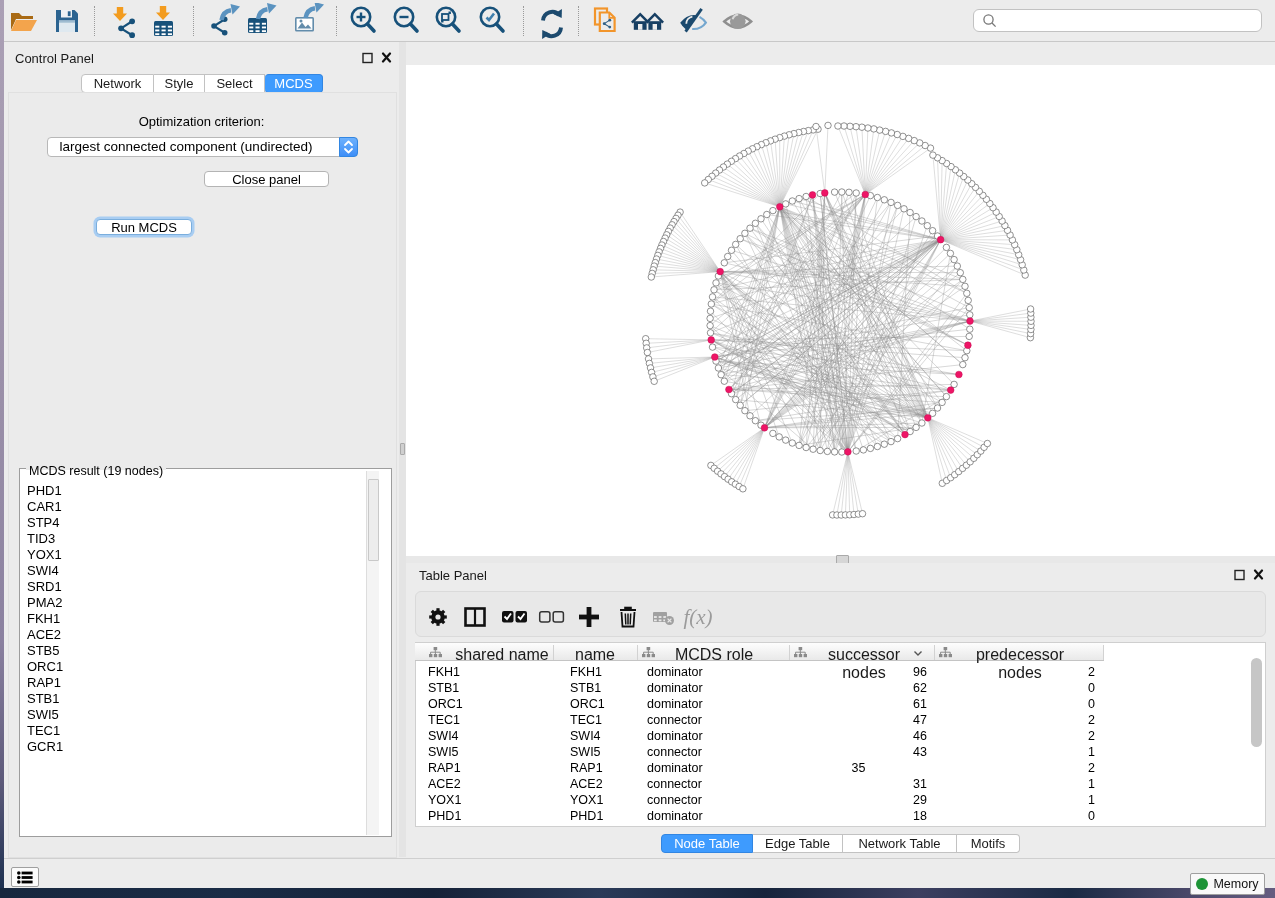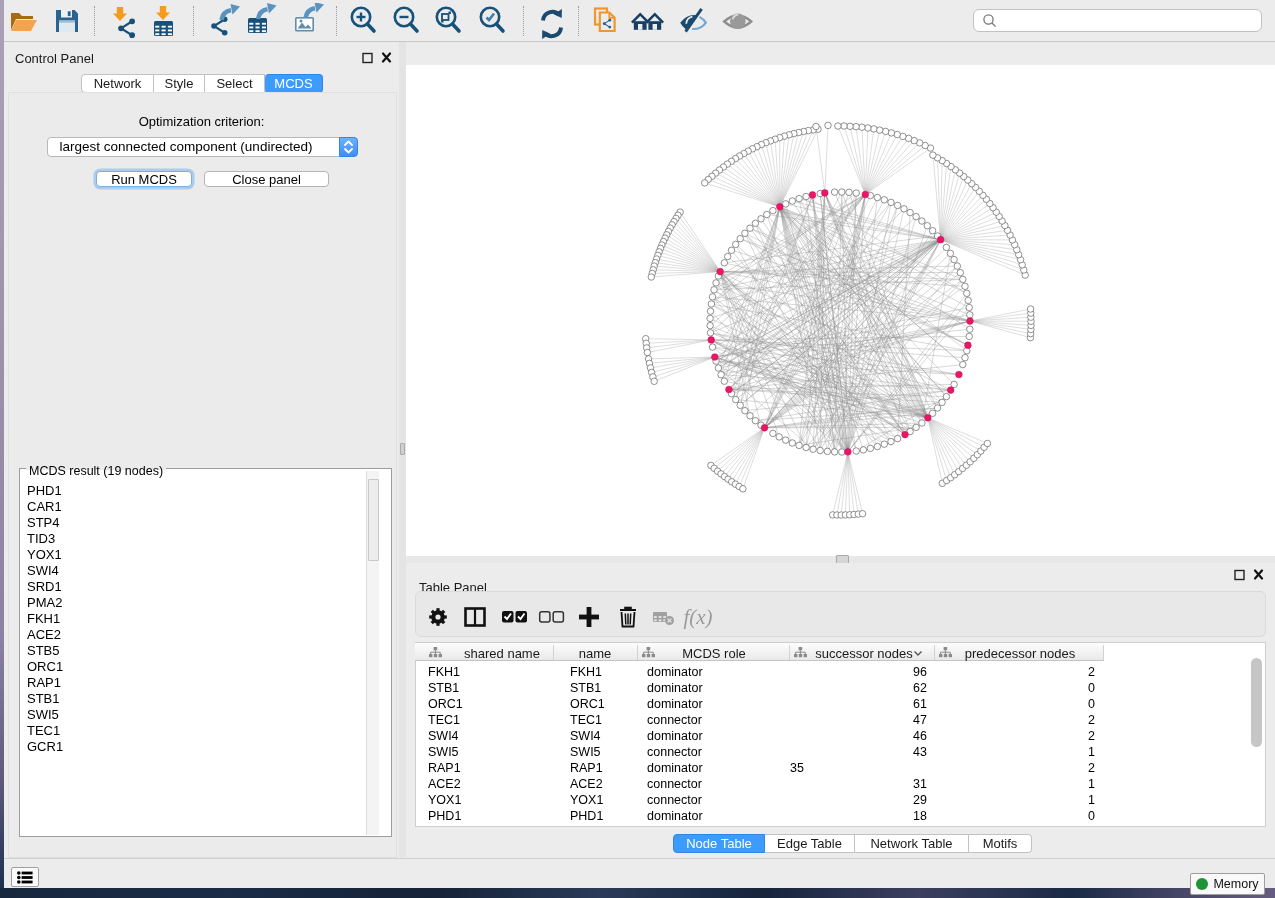--- a/index.html
+++ b/index.html
@@ -15,49 +15,49 @@
 #cptitle { position:absolute; left:11px; top:9px; font-size:13px; color:#1a1a1a; }
 #splitv { position:absolute; left:399px; top:42px; width:7px; height:815px; background:#e4e4e4; }
 #vhandle { position:absolute; left:400px; top:443px; width:5px; height:12px; background:#cfcfcf; border:1px solid #aaa; border-radius:1px; }
 #netwin { position:absolute; left:406px; top:42px; width:869px; height:519px; }
 #nettitle { position:absolute; left:0; top:1px; width:869px; height:21px; background:linear-gradient(#efefef,#d8d8d8); border-top:1px solid #9f9f9f; border-bottom:1px solid #ababab; border-radius:5px 5px 0 0; }
 .tl { position:absolute; top:4.5px; width:12px; height:12px; border-radius:50%; }
 #netcanvas { position:absolute; left:0; top:23px; width:869px; height:491px; background:#fff; }
 #hsplit { position:absolute; left:406px; top:556px; width:869px; height:7px; background:#e8e8e8; }
 #hhandle { position:absolute; left:836px; top:555px; width:13px; height:10px; background:#d6d6d6; border:1px solid #aaa; border-radius:1px; }
 #tpanel { position:absolute; left:406px; top:563px; width:869px; height:294px; background:#ececec; }
-#ttitle { position:absolute; left:13px; top:5px; font-size:13px; color:#1a1a1a;margin-top:12px; }
+#ttitle { position:absolute; left:13px; top:5px; font-size:13px; color:#1a1a1a; }
 #ttoolbar { position:absolute; left:9px; top:28px; width:851px; height:46px; background:#e8e8e8; border:1px solid #dadada; border-radius:6px; }
 #thead { position:absolute; left:9px; top:79px; width:689px; height:19px; background:linear-gradient(#fdfdfd,#e9e9e9); border-top:1px solid #cfcfcf; border-bottom:1px solid #c4c4c4; }
 #tbodyw { position:absolute; left:9px; top:79px; width:851px; height:185px; background:#fff; border:1px solid #cfcfcf; }
 .hsep { position:absolute; top:2px; height:15px; width:0; border-left:1px solid #d2d2d2; }
-.hcell { position:absolute; top:3px; font-size:13px; color:#1a1a1a; }
+.hcell { position:absolute; top:3px; font-size:16px; color:#1a1a1a; }
 .hicon { position:absolute; top:4px; }
 table.dt { border-collapse:collapse; position:absolute; left:0; top:20px; }
 table.dt td { font-size:12.5px; color:#000; height:16px; padding:0; vertical-align:middle; }
 #vscroll { position:absolute; right:3px; top:15px; width:12px; height:168px; }
 #vthumb { position:absolute; left:0.5px; top:0; width:11px; height:89px; background:#c6c6c6; border-radius:6px; }
 #btabs { position:absolute; left:255px; top:271px; height:19px; display:flex; }
 .btab { height:19px; border:1px solid #c2c2c2; border-left:none; background:#fff; font-size:13px; color:#1a1a1a; display:flex; align-items:center; justify-content:center; }
-.btab.first { border-left:1px solid #c2c2c2; border-radius:4px 0 0 4px;margin-left:12px; }
+.btab.first { border-left:1px solid #c2c2c2; border-radius:4px 0 0 4px; }
 .btab.last { border-radius:0 4px 4px 0; }
 .btab.sel { background:#3e9bfe; border-color:#3286e2; color:#fff; }
 #statusbar { position:absolute; left:4px; top:858px; width:1271px; height:30px; background:#ececec; border-top:1px solid #cfcfcf; }
 #listbtn { position:absolute; left:7px; top:8px; width:28px; height:20px; background:#fbfbfb; border:1px solid #9f9f9f; border-radius:2px; }
 #membtn { position:absolute; right:10px; top:7px; width:75px; height:22px; background:#f9f9f9; border:1px solid #9f9f9f; border-radius:2px; font-size:12.5px; color:#111; text-align:center; line-height:20px;margin-top:7px; }
 #tabs { position:absolute; left:77px; top:32px; height:19px; display:flex; }
 .tab { height:19px; border:1px solid #c2c2c2; border-left:none; background:#fff; font-size:13px; color:#1a1a1a; display:flex; align-items:center; justify-content:center; }
 .tab.first { border-left:1px solid #c2c2c2; border-radius:4px 0 0 4px; }
 .tab.sel { background:#3e9bfe; border-color:#3286e2; color:#fff; border-radius:4px; }
 #cpcontent { position:absolute; left:4px; top:50px; width:389px; height:766px; background:#ebebeb; border:1px solid #e0e0e0; }
 #optlabel { position:absolute; left:0; top:21px; width:385px; text-align:center; font-size:13px; color:#000; }
 #combo { position:absolute; left:37.5px; top:44px; width:311px; height:19.5px; background:#fff; border:1px solid #b8b8b8; border-radius:4px; font-size:13.5px; color:#000; line-height:18px; padding-left:12px; }
 #combobtn { position:absolute; right:-1px; top:-1px; width:19px; height:20px; background:linear-gradient(#6db1fd,#3e8ef7); border-radius:0 4px 4px 0; border:1px solid #3286e2; }
 .cbtn { position:absolute; top:77.5px; height:16px; background:#fff; border:1px solid #b4b4b4; border-radius:4px; font-size:13px; color:#000; text-align:center; line-height:15px; }
-#runbtn { left:87px; width:96px; box-shadow:0 0 0 2.5px #a8cdf2; border-color:#7aaedd; }
+#runbtn { left:87px; width:96px; box-shadow:0 0 0 2.5px #a8cdf2; border-color:#7aaedd;margin-top:48px; }
 #closebtn { left:195px; width:125px; }
 #resultbox { position:absolute; left:10px; top:375px; width:373px; height:369px; background:#fff; border:1px solid #9d9d9d; }
 #legend { position:absolute; left:6px; top:-5px; background:linear-gradient(#ebebeb 46%,#ffffff 46%); padding:0 3px; font-size:12.5px; color:#000; }
 #mlist { position:absolute; left:7px; top:14px; font-size:13px; color:#000; line-height:16px; }
 #lscroll { position:absolute; right:12px; top:2px; width:13px; height:364px; background:#f4f4f4; border-left:1px solid #ddd; }
 #lthumb { position:absolute; left:1px; top:8px; width:11px; height:82px; background:#ededed; border:1px solid #c9c9c9; border-radius:1px; }
 </style>
 </head>
 <body>
 <div id="win"></div>
@@ -1019,21 +1019,21 @@
             <td style="padding-left:12px">SWI5</td>
             <td style="padding-left:16px">SWI5</td>
             <td style="padding-left:9px">connector</td>
             <td style="text-align:right;padding-right:8px">43</td>
             <td style="text-align:right;padding-right:9px">1</td>
           </tr>
           <tr>
             <td style="padding-left:12px">RAP1</td>
             <td style="padding-left:16px">RAP1</td>
             <td style="padding-left:9px">dominator</td>
-            <td style="text-align:left;padding-right:8px">35</td>
+            <td style="text-align:center;padding-right:8px">35</td>
             <td style="text-align:right;padding-right:9px">2</td>
           </tr>
           <tr>
             <td style="padding-left:12px">ACE2</td>
             <td style="padding-left:16px">ACE2</td>
             <td style="padding-left:9px">connector</td>
             <td style="text-align:right;padding-right:8px">31</td>
             <td style="text-align:right;padding-right:9px">1</td>
           </tr>
           <tr>

